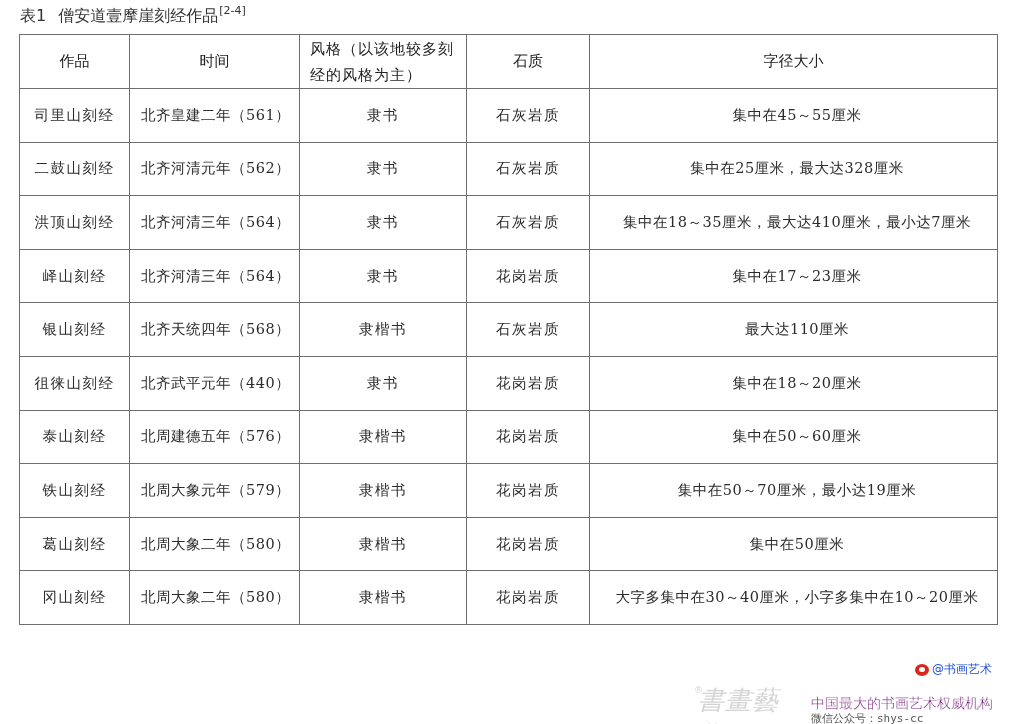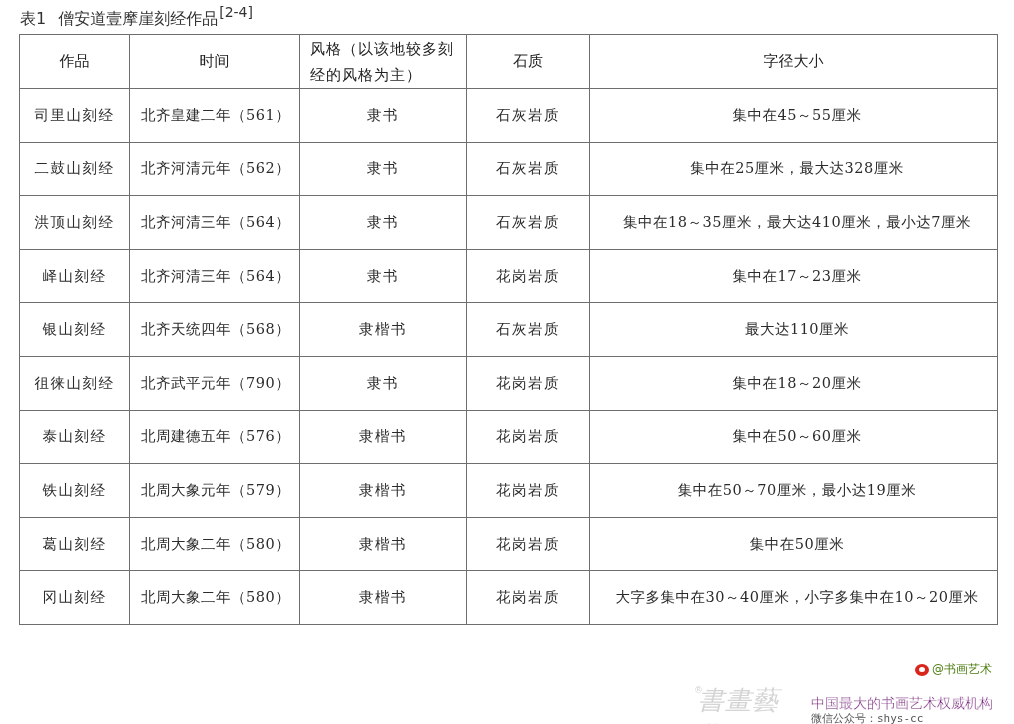--- a/index.html
+++ b/index.html
@@ -20,21 +20,21 @@
       left: 20px;
       top: 4px;
       font-family: "DejaVu Sans", "Liberation Sans", sans-serif;
       font-size: 16px;
       color: #333;
       letter-spacing: 0px;
       white-space: nowrap;
     }
     .caption .num { margin-right: 12px; }
     .caption sup {
-      font-size: 14px;
+      font-size: 11px;
       vertical-align: 7px;
       margin-left: 1px;
       text-align: center;
     }
     table.main {
       position: absolute;
       left: 19px;
       top: 34px;
       width: 978px;
       border-collapse: collapse;
@@ -68,21 +68,21 @@
       letter-spacing: 1.5px;
     }
     table.main td.date { text-align: left; padding-left: 11px; letter-spacing: 0.5px; }
     table.main td.size { text-align: center; padding-left: 7px; letter-spacing: 0.5px; }
     .watermark-weibo {
       position: absolute;
       right: 22px;
       top: 661px;
       font-family: "DejaVu Sans", "Liberation Sans", sans-serif;
       font-size: 12px;
-      color: #4d7c0f;
+      color: #1d4ed8;
       display: flex;
       align-items: center;
       gap: 3px;
     }
     .weibo-icon {
       width: 14px; height: 12px;
       border-radius: 50%;
       background: #d9261c;
       position: relative;
       display: inline-block;
@@ -193,21 +193,21 @@
     </tr>
     <tr>
       <td>银山刻经</td>
       <td class="date">北齐天统四年（568）</td>
       <td>隶楷书</td>
       <td>石灰岩质</td>
       <td class="size">最大达110厘米</td>
     </tr>
     <tr>
       <td>徂徕山刻经</td>
-      <td class="date">北齐武平元年（790）</td>
+      <td class="date">北齐武平元年（440）</td>
       <td>隶书</td>
       <td>花岗岩质</td>
       <td class="size">集中在18～20厘米</td>
     </tr>
     <tr>
       <td>泰山刻经</td>
       <td class="date">北周建德五年（576）</td>
       <td>隶楷书</td>
       <td>花岗岩质</td>
       <td class="size">集中在50～60厘米</td>

